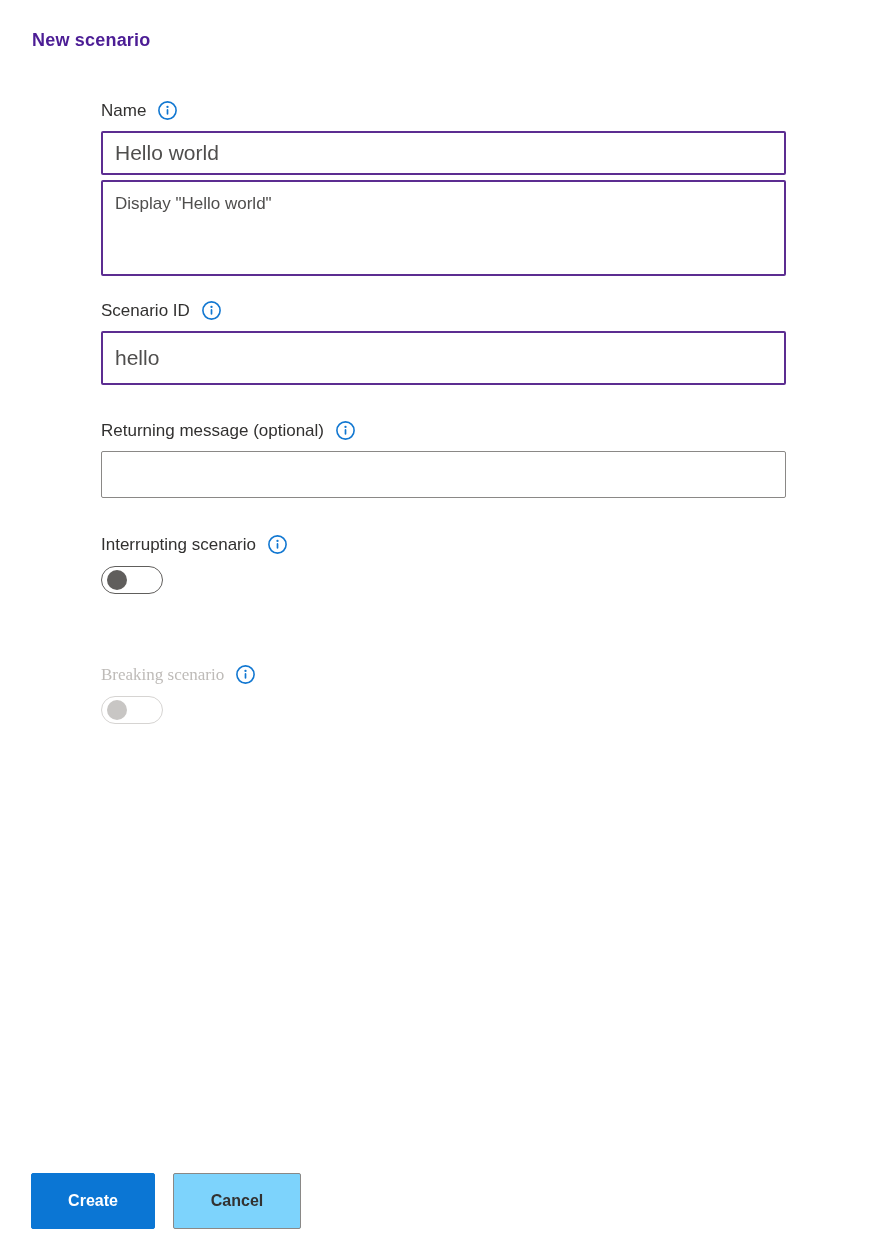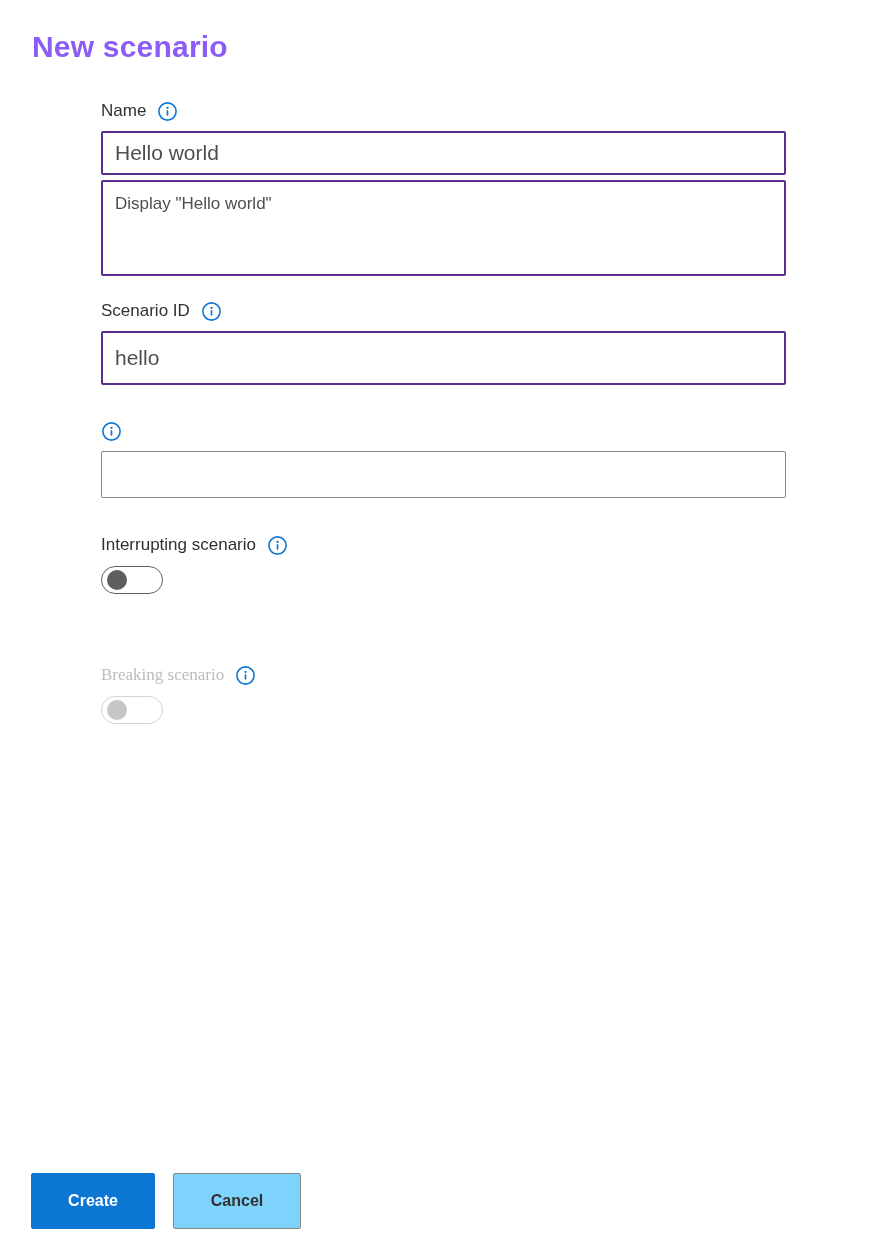--- a/index.html
+++ b/index.html
@@ -7,27 +7,27 @@
   body {
     font-family: "Liberation Sans", sans-serif;
     width: 890px; height: 1239px;
     position: relative;
     color: #323130;
   }
   .page { position: relative; width: 890px; height: 1239px; background: #fff; overflow: hidden; }
 
   .page-title {
     position: absolute; left: 32px; top: 30px;
-    font-size: 30px; font-weight: 700; color: #8b5cf6;
+    font-size: 18px; font-weight: 700; color: #4c1d95;
     letter-spacing: 0.2px;
   }
 
   .form { position: absolute; left: 101px; top: 100px; width: 685px; }
 
-  .label-row { display: flex; align-items: center; gap: 11px; height: 22px; }
+  .label-row { display: flex; gap: 11px; height: 22px; }
   .field-label { font-size: 17px; color: #323130; line-height: 22px; }
   .field-label.disabled { color: #bebbb8; }
 
   .info-icon { width: 21px; height: 21px; display: inline-flex; cursor: pointer; flex: 0 0 auto; }
 
   .text-input {
     display: block; width: 685px; height: 44px;
     border: 2px solid #5c2d91; border-radius: 2px;
     background: #fff; color: #4f4e4d;
     font-family: "Liberation Sans", sans-serif;
@@ -118,20 +118,21 @@
         <svg width="21" height="21" viewBox="0 0 21 21">
           <circle cx="10.5" cy="10.5" r="8.6" fill="none" stroke="#1177d1" stroke-width="1.6"></circle>
           <circle cx="10.5" cy="6.9" r="1.15" fill="#1177d1"></circle>
           <rect x="9.65" y="9.1" width="1.7" height="5.6" rx="0.85" fill="#1177d1"></rect>
         </svg>
       </span>
     </div>
     <input class="text-input in-scen" type="text" value="hello" style="">
 
     <div class="label-row mt-ret">
+      <span class="field-label">Returning message (optional)</span>
       <span class="info-icon">
         <svg width="21" height="21" viewBox="0 0 21 21">
           <circle cx="10.5" cy="10.5" r="8.6" fill="none" stroke="#1177d1" stroke-width="1.6"></circle>
           <circle cx="10.5" cy="6.9" r="1.15" fill="#1177d1"></circle>
           <rect x="9.65" y="9.1" width="1.7" height="5.6" rx="0.85" fill="#1177d1"></rect>
         </svg>
       </span>
     </div>
     <input class="text-input empty-style in-ret" type="text" value="" style="">
 

